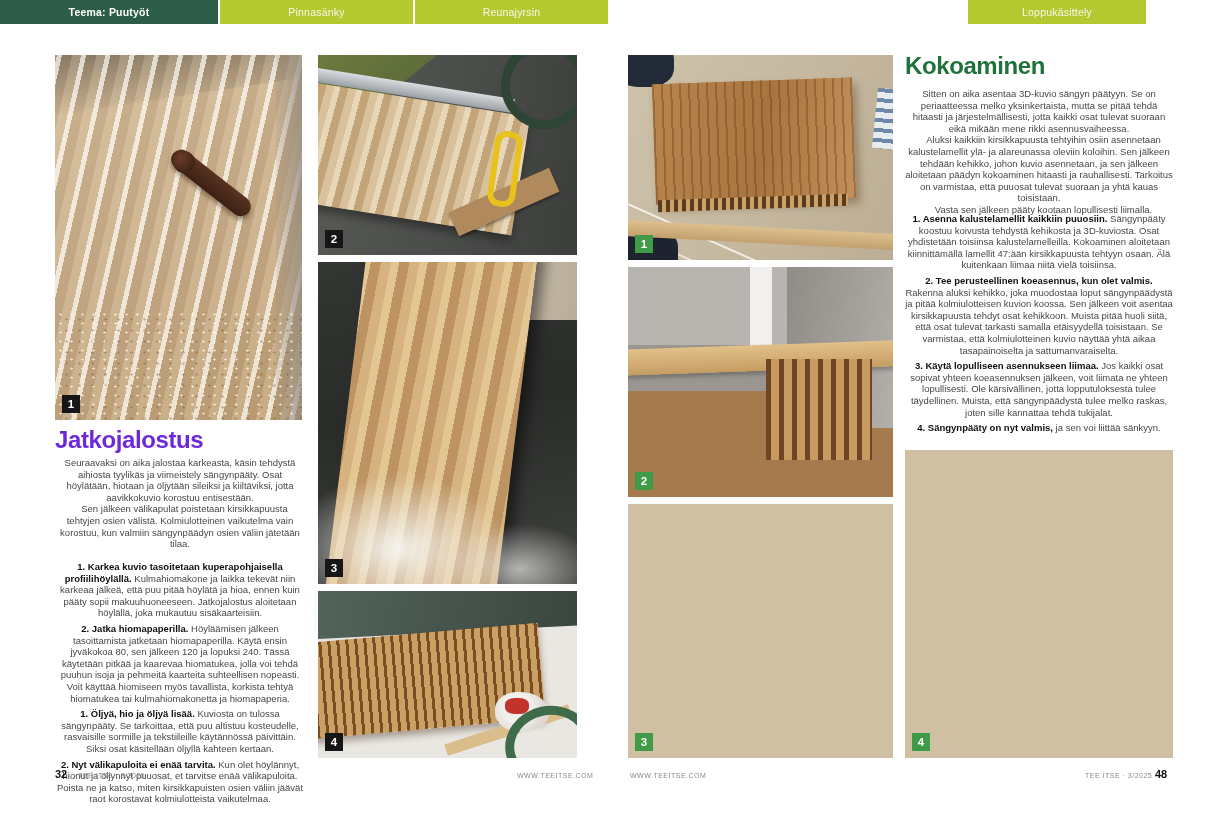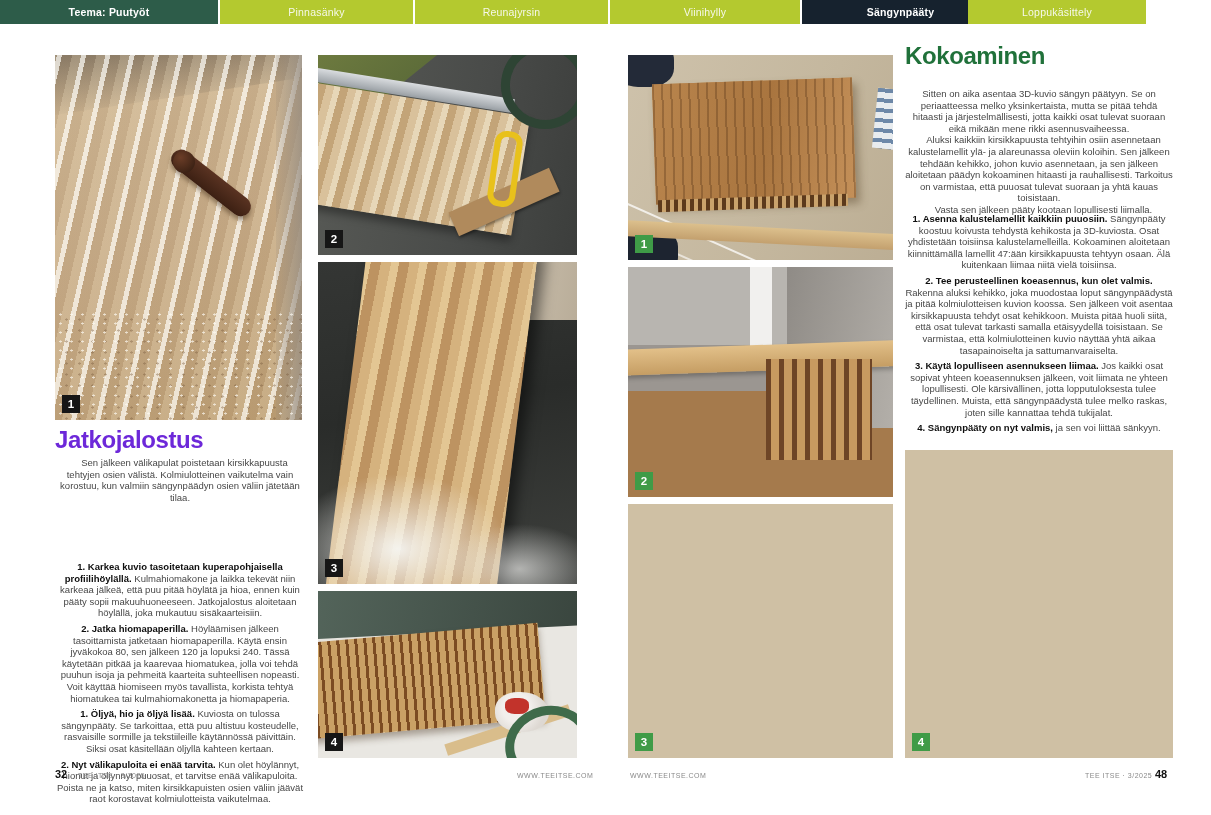--- a/index.html
+++ b/index.html
@@ -106,36 +106,35 @@
   .phR4 .box{left:18%;top:48%;width:56%;height:34%;background:linear-gradient(#9c7544,#86623a);transform:rotate(6deg);}
 </style>
 </head>
 <body>
 
 <div class="spread">
 
   <div class="tab theme t0">Teema: Puutyöt</div>
   <div class="tab lime t1">Pinnasänky</div>
   <div class="tab lime t2">Reunajyrsin</div>
-  <div class="tab lime t3">Viinihylly</div>
-  <div class="tab active t4">Sängynpääty</div>
   <div class="tab lime t5">Loppukäsittely</div>
 
   <div class="ph phL1" style="left:55px;top:55px;width:247px;height:365px;">
     <span class="shade"></span>
     <span class="waves"></span>
     <span class="sofa"></span>
     <span class="chips"></span>
     <span class="plane"></span>
     <span class="knob"></span>
     <span class="num dark">1</span>
   </div>
 
   <div class="headline" style="left:55px;top:426px;">Jatkojalostus</div>
   <div class="col" style="left:55px;top:457px;width:250px;">
+    <p>Seuraavaksi on aika jalostaa karkeasta, käsin tehdystä aihiosta tyylikäs ja viimeistely sängynpääty. Osat höylätään, hiotaan ja öljytään sileiksi ja kiiltäviksi, jotta aavikkokuvio korostuu entisestään.</p>
     <p class="ind">Sen jälkeen välikapulat poistetaan kirsikkapuusta tehtyjen osien välistä. Kolmiulotteinen vaikutelma vain korostuu, kun valmiin sängynpäädyn osien väliin jätetään tilaa.</p>
   </div>
   <div class="col" style="left:55px;top:543px;width:250px;">
     <p class="step" style="margin-top:18px"><span class="lead">1. Karkea kuvio tasoitetaan kuperapohjaisella profiilihöylällä.</span> <span>Kulmahiomakone ja laikka tekevät niin karkeaa jälkeä, että puu pitää höylätä ja hioa, ennen kuin pääty sopii makuuhuoneeseen. Jatkojalostus aloitetaan höylällä, joka mukautuu sisäkaarteisiin.</span></p>
     <p class="step"><span class="lead">2. Jatka hiomapaperilla.</span> <span>Höyläämisen jälkeen tasoittamista jatketaan hiomapaperilla. Käytä ensin jyväkokoa 80, sen jälkeen 120 ja lopuksi 240. Tässä käytetään pitkää ja kaarevaa hiomatukea, jolla voi tehdä puuhun isoja ja pehmeitä kaarteita suhteellisen nopeasti. Voit käyttää hiomiseen myös tavallista, korkista tehtyä hiomatukea tai kulmahiomakonetta ja hiomapaperia.</span></p>
     <p class="step"><span class="lead">1. Öljyä, hio ja öljyä lisää.</span> <span>Kuviosta on tulossa sängynpääty. Se tarkoittaa, että puu altistuu kosteudelle, rasvaisille sormille ja tekstiileille käytännössä päivittäin. Siksi osat käsitellään öljyllä kahteen kertaan.</span></p>
     <p class="step"><span class="lead">2. Nyt välikapuloita ei enää tarvita.</span> <span>Kun olet höylännyt, hionut ja öljynnyt puuosat, et tarvitse enää välikapuloita. Poista ne ja katso, miten kirsikkapuisten osien väliin jäävät raot korostavat kolmiulotteista vaikutelmaa.</span></p>
   </div>
 
   <div class="ph phM2" style="left:318px;top:55px;width:259px;height:200px;">
@@ -194,21 +193,21 @@
   <div class="ph phR3" style="left:628px;top:504px;width:265px;height:254px;">
     <span class="rug"></span>
     <span class="vac"></span>
     <span class="pad"></span>
     <span class="side"></span>
     <span class="panel"></span>
     <span class="plate"></span>
     <span class="num green">3</span>
   </div>
 
-  <div class="headline green" style="left:905px;top:42px;text-align:right;">Kokoaminen</div>
+  <div class="headline green" style="left:905px;top:52px;text-align:right;">Kokoaminen</div>
   <div class="col" style="left:905px;top:88px;width:268px;">
     <p>Sitten on aika asentaa 3D-kuvio sängyn päätyyn. Se on periaatteessa melko yksinkertaista, mutta se pitää tehdä hitaasti ja järjestelmällisesti, jotta kaikki osat tulevat suoraan eikä mikään mene rikki asennusvaiheessa.</p>
     <p class="ind">Aluksi kaikkiin kirsikkapuusta tehtyihin osiin asennetaan kalustelamellit ylä- ja alareunassa oleviin koloihin. Sen jälkeen tehdään kehikko, johon kuvio asennetaan, ja sen jälkeen aloitetaan päädyn kokoaminen hitaasti ja rauhallisesti. Tarkoitus on varmistaa, että puuosat tulevat suoraan ja yhtä kauas toisistaan.</p>
     <p class="ind">Vasta sen jälkeen pääty kootaan lopullisesti liimalla.</p>
   </div>
   <div class="col" style="left:905px;top:213px;width:268px;">
     <p class="step" style="margin-top:0"><span class="lead">1. Asenna kalustelamellit kaikkiin puuosiin.</span> <span>Sängynpääty koostuu koivusta tehdystä kehikosta ja 3D-kuviosta. Osat yhdistetään toisiinsa kalustelamelleilla. Kokoaminen aloitetaan kiinnittämällä lamellit 47:ään kirsikkapuusta tehtyyn osaan. Älä kuitenkaan liimaa niitä vielä toisiinsa.</span></p>
     <p class="step"><span class="lead">2. Tee perusteellinen koeasennus, kun olet valmis.</span> <span>Rakenna aluksi kehikko, joka muodostaa loput sängynpäädystä ja pitää kolmiulotteisen kuvion koossa. Sen jälkeen voit asentaa kirsikkapuusta tehdyt osat kehikkoon. Muista pitää huoli siitä, että osat tulevat tarkasti samalla etäisyydellä toisistaan. Se varmistaa, että kolmiulotteinen kuvio näyttää yhtä aikaa tasapainoiselta ja sattumanvaraiselta.</span></p>
     <p class="step"><span class="lead">3. Käytä lopulliseen asennukseen liimaa.</span> <span>Jos kaikki osat sopivat yhteen koeasennuksen jälkeen, voit liimata ne yhteen lopullisesti. Ole kärsivällinen, jotta lopputuloksesta tulee täydellinen. Muista, että sängynpäädystä tulee melko raskas, joten sille kannattaa tehdä tukijalat.</span></p>
     <p class="step"><span class="lead">4. Sängynpääty on nyt valmis,</span> <span>ja sen voi liittää sänkyyn.</span></p>

